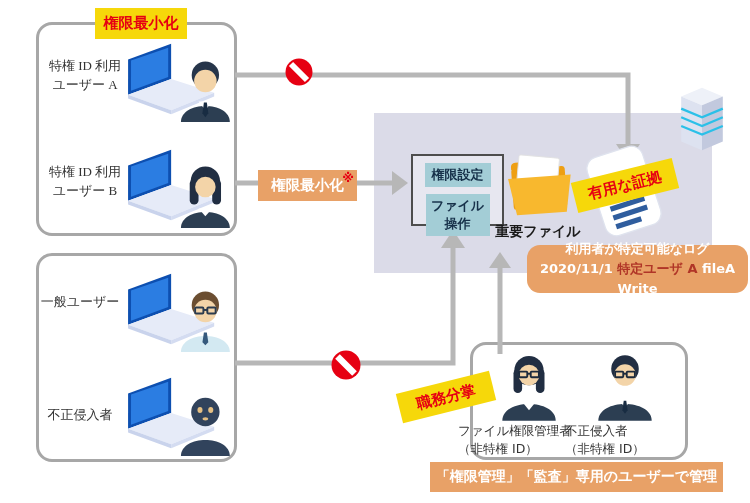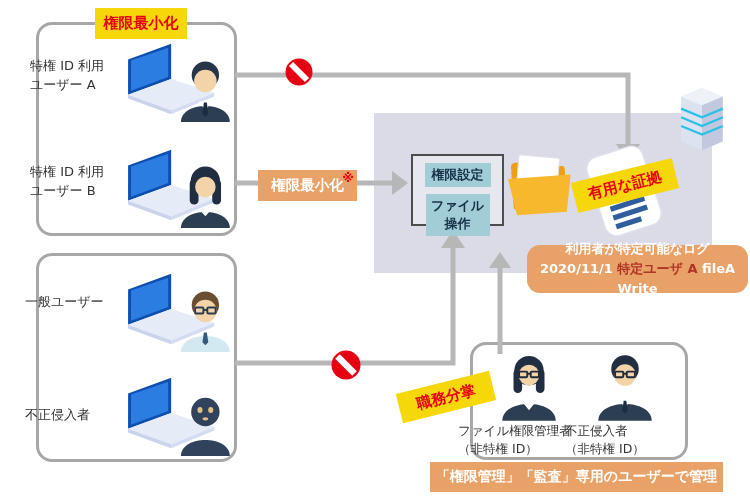--- a/index.html
+++ b/index.html
@@ -9,22 +9,22 @@
   
   .group-box{position:absolute;background:#fff;border:3px solid #a7a7a7;border-radius:16px;}
   
   .panel{position:absolute;left:374px;top:113px;width:338px;height:160px;background:#dbdbe8;}
   
   .badge-yellow{position:absolute;background:#f6d80a;color:#e60012;font-weight:bold;
                 text-align:center;display:flex;align-items:center;justify-content:center;}
   .label-orange{position:absolute;background:#e8a167;color:#ffffff;font-weight:bold;
                 text-align:center;display:flex;align-items:center;justify-content:center;}
   .rot-ccw{transform:rotate(-14deg);}
-  .actor-label{position:absolute;font-size:13px;line-height:1.45;color:#333;
-               white-space:pre-line;font-weight:500;}
+  .actor-label{position:absolute;font-size:13px;line-height:1.45;color:#333;text-align:center;
+               white-space:pre-line;font-weight:500;font-family:Liberation Serif, serif;}
   .member-label{position:absolute;font-size:12.5px;line-height:1.4;color:#333;text-align:left;
                 white-space:pre-line;font-weight:500;}
   
   .op-box{position:absolute;left:411px;top:154px;width:89px;height:68px;background:rgba(255,255,255,0.35);
           border:2.5px solid #4d4d4d;}
   .op-chip{display:block;margin:7px auto 0;background:#a3cdd6;color:#17314a;font-weight:bold;
            font-size:13px;text-align:center;padding:3px 0;}
   .op-chip.c1{width:66px;}
   .op-chip.c2{width:64px;}
   .folder-label{position:absolute;left:492px;top:223px;width:92px;text-align:center;
@@ -148,20 +148,21 @@
   </div>
 
   <svg class="abs" style="left:503px;top:149px;" width="74" height="72" viewBox="0 0 80 78">
     <g transform="rotate(-4 40 40)">
       <path d="M10,18 q0,-5 5,-5 h15 q4,0 5.5,4 l1.5,4 h-27 z" fill="#ee9f13"></path>
       <rect x="10" y="20" width="58" height="44" rx="3" fill="#ee9f13"></rect>
       <rect x="17" y="8" width="44" height="32" rx="2" fill="#ffffff" stroke="#e2e2e2" transform="rotate(9 39 24)"></rect>
       <path d="M6,30 h68 l-7,40 h-54 z" fill="#f8b82e"></path>
     </g>
   </svg>
+  <div class="folder-label">重要ファイル</div>
 
   <svg class="abs" style="left:676px;top:84px;" width="52" height="70" viewBox="0 0 60 80">
     <polygon points="30,4 54,14 30,24 6,14" fill="#eef1f8"></polygon>
     <polygon points="6,14 30,24 30,76 6,66" fill="#dde2f0"></polygon>
     <polygon points="30,24 54,14 54,66 30,76" fill="#c2c9de"></polygon>
     <g stroke="#2bc0e8" stroke-width="2.6" fill="none">
       <path d="M6,28 L30,38 L54,28"></path>
       <path d="M6,38 L30,48 L54,38"></path>
       <path d="M6,48 L30,58 L54,48"></path>
     </g>

